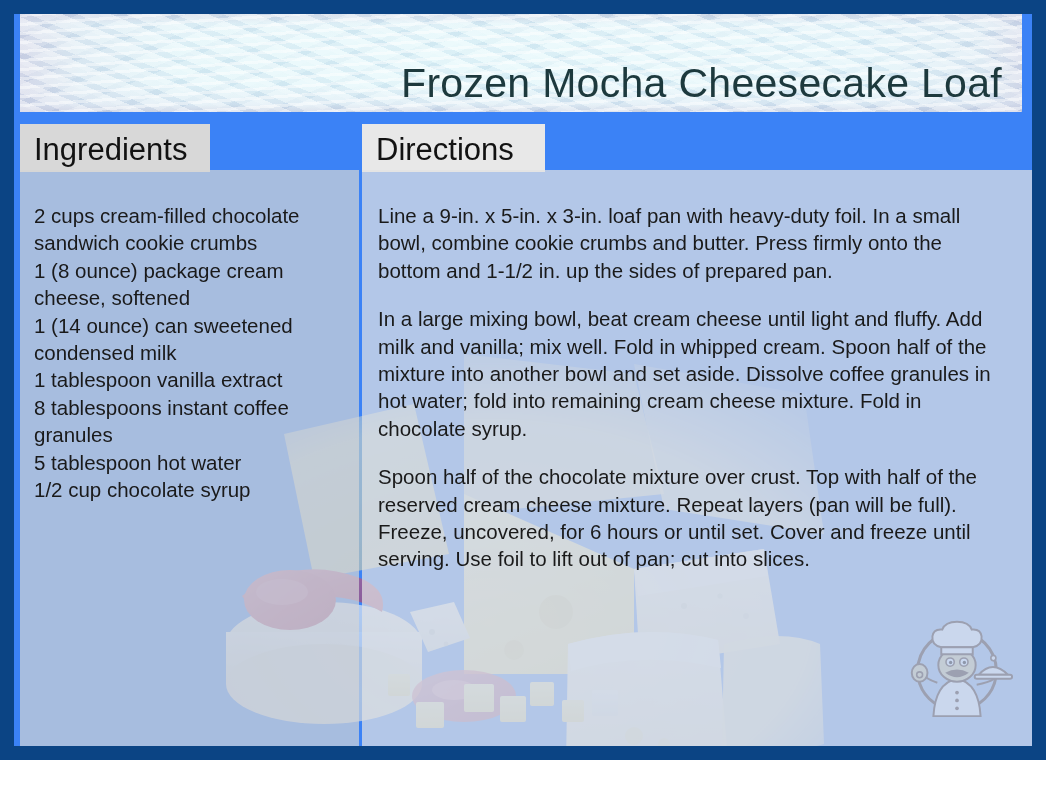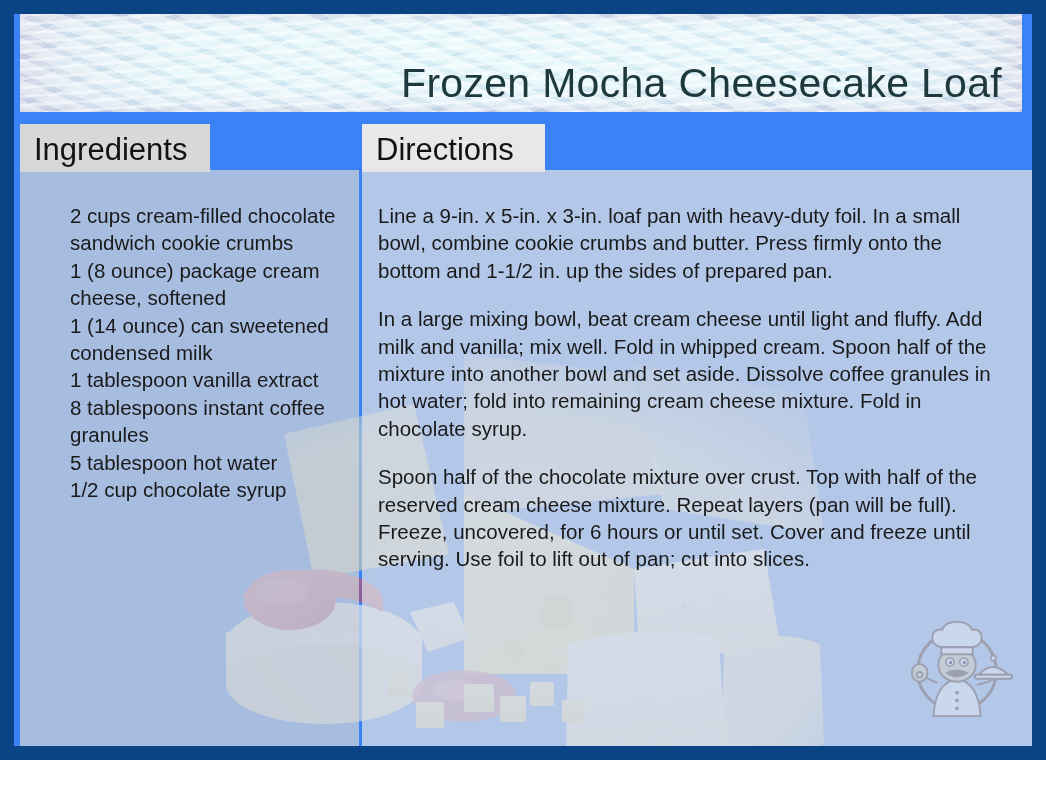--- a/index.html
+++ b/index.html
@@ -155,21 +155,21 @@
   
   .ingredients {
     position: absolute;
     left: 20px;
     top: 188px;
     width: 310px;
     font-size: 20.5px;
     line-height: 27.4px;
     color: #1a1a1a;
   }
-  .ingredients .ing-line { display: block; margin-left: 36px; }
+  .ingredients .ing-line { display: block; }
 
   .directions {
     position: absolute;
     left: 364px;
     top: 188px;
     width: 646px;
     font-size: 20.5px;
     line-height: 27.4px;
     color: #1a1a1a;
   }

